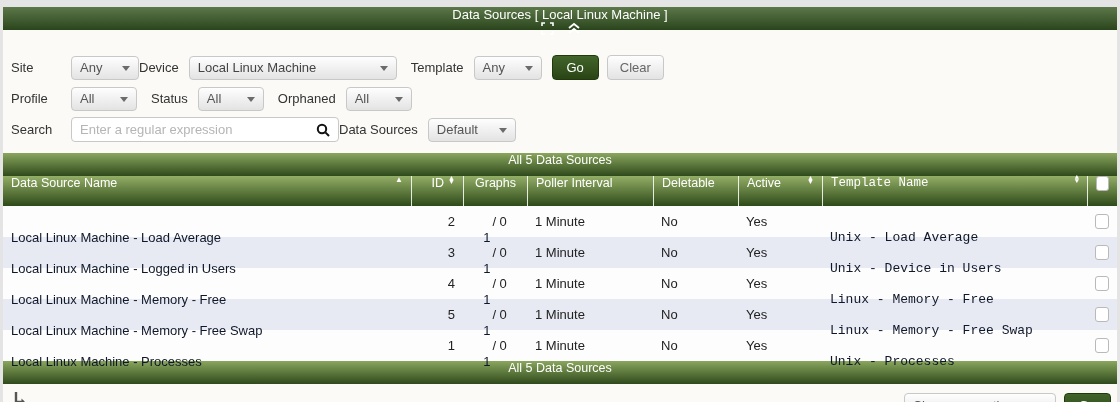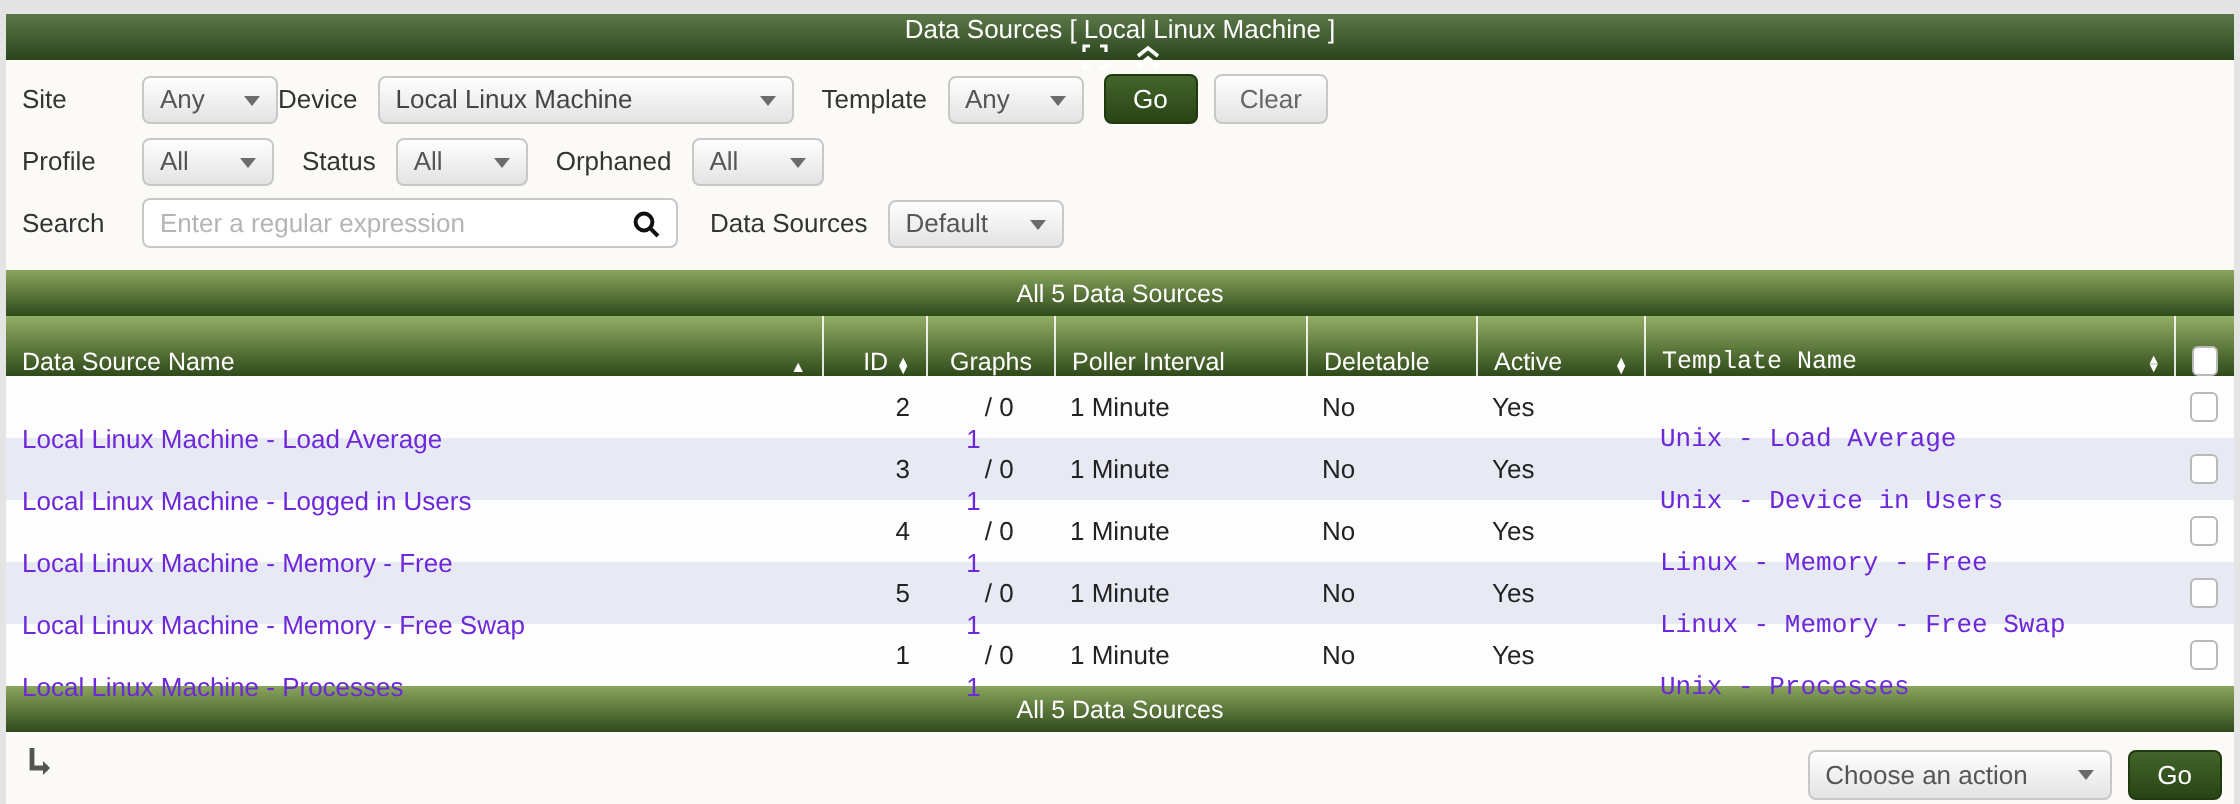--- a/index.html
+++ b/index.html
@@ -14,21 +14,21 @@
   
   .titlebar{
     height:23px; display:flex; align-items:center; justify-content:space-between;
     background:linear-gradient(to bottom,#5c7849,#2a451c);
     color:#fff; padding:0 8px; font-size:13px;flex-direction:column;
   }
   .titlebar .right { display:flex; align-items:center; gap:14px; }
   .tb-icon { display:inline-flex; cursor:pointer; }
 
   
-  .filters { background:#fbfaf6; padding:4px 8px 8px 8px; }
+  .filters { background:#fbfaf6; padding:22px 8px 8px 8px; }
   .frow { display:flex; align-items:center; height:31px; }
   .flabel { color:#333; margin-right:10px; }
   .flabel.w { width:50px; }
   .sel{
     display:inline-flex; align-items:center; justify-content:space-between;
     background:linear-gradient(to bottom,#fefefe,#e3e3e3);
     border:1px solid #c8c8c8; border-radius:4px;
     height:24px; padding:0 8px; color:#555; cursor:pointer; gap:10px;
   }
   .sel .caret{
@@ -51,48 +51,48 @@
     height:25px; width:268px; padding:0 8px;
   }
   .search-wrap input{
     border:none; outline:none; flex:1; font-size:13px; color:#4d7c0f;
     font-family:"Liberation Sans","DejaVu Sans",sans-serif; background:transparent;
   }
   .search-wrap input::placeholder{ color:#b5b5b5; }
 
   
   .banner{
-    height:23px; display:flex; align-items:center; justify-content:center;
+    height:23px; display:flex; justify-content:center;
     background:linear-gradient(to bottom,#8aa65e,#2f4a1b);
     color:#fff; font-size:12.5px;
   }
 
   
   .thead{
     display:flex; height:30px; align-items:stretch;
     background:linear-gradient(to bottom,#93ae66,#2e4a19);
     color:#fff; font-size:12.5px;
   }
-  .th{ display:flex; align-items:flex-end; padding:0 8px; }
+  .th{ display:flex; align-items:flex-start; padding:0 8px; }
   .th + .th { border-left:1px solid rgba(255,255,255,0.85); }
   .col-name{ width:408px; justify-content:space-between; }
   .col-id{ width:52px; justify-content:flex-end; gap:4px; }
   .col-graphs{ width:64px; justify-content:center; }
   .col-poller{ width:126px; }
   .col-del{ width:85px; }
   .col-active{ width:84px; justify-content:space-between; }
   .col-tpl{ flex:1; justify-content:space-between;font-family:Liberation Mono, monospace; }
   .col-chk{ width:30px; justify-content:center; }
   .sort-asc{ font-size:8px; line-height:1; color:#fff; }
   .sort-both{ display:flex; flex-direction:column; line-height:0.55; font-size:7px; color:#fff; }
   .trow{ display:flex; height:31px; align-items:center; font-size:13px; }
   .trow.odd{ background:#fdfdfd; }
   .trow.even{ background:#e7eaf3; }
   .td{ padding:0 8px; display:flex; align-items:center; }
-  .link{ color:#6d28d9; text-decoration:none; cursor:pointer;margin-top:31px; }
+  .link{ color:#0f172a; text-decoration:none; cursor:pointer;margin-top:31px; }
   .td.num{ justify-content:flex-end; }
   .graphs-cell{ justify-content:center; gap:2px; }
   input[type=checkbox]{
     appearance:none; -webkit-appearance:none;
     width:15px; height:15px; background:#fff;
     border:1px solid #b9b9b9; border-radius:3px; cursor:pointer;
   }
 
   
   .footer{
@@ -170,21 +170,21 @@
       <span class="flabel w">Search</span>
       <span class="search-wrap">
         <input type="text" placeholder="Enter a regular expression" style="">
         <span style="display:inline-flex">
           <svg width="14" height="14" viewBox="0 0 14 14" fill="none" stroke="#111" stroke-width="2">
             <circle cx="6" cy="6" r="4.2"></circle>
               <path d="M9.4 9.4 L13 13"></path>
           </svg>
         </span>
       </span>
-      <span class="flabel" style="margin-left:16px">Data Sources</span>
+      <span class="flabel" style="">Data Sources</span>
       <span class="sel" style="width:88px">
         <span>Default</span>
         <span class="caret"></span>
       </span>
     </div>
   </div>
 
   <div class="banner">
     <span>All 5 Data Sources</span>
   </div>

